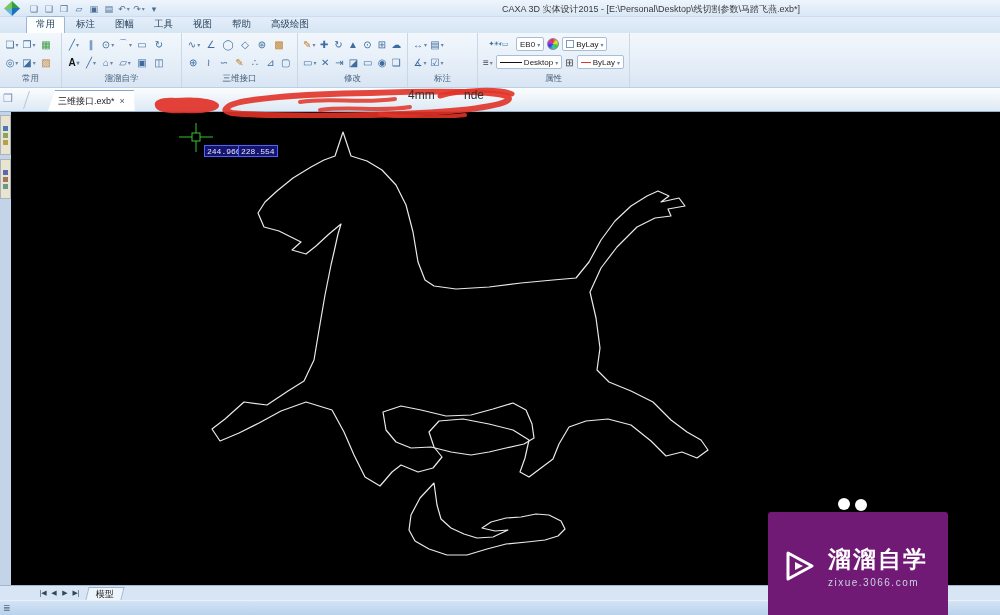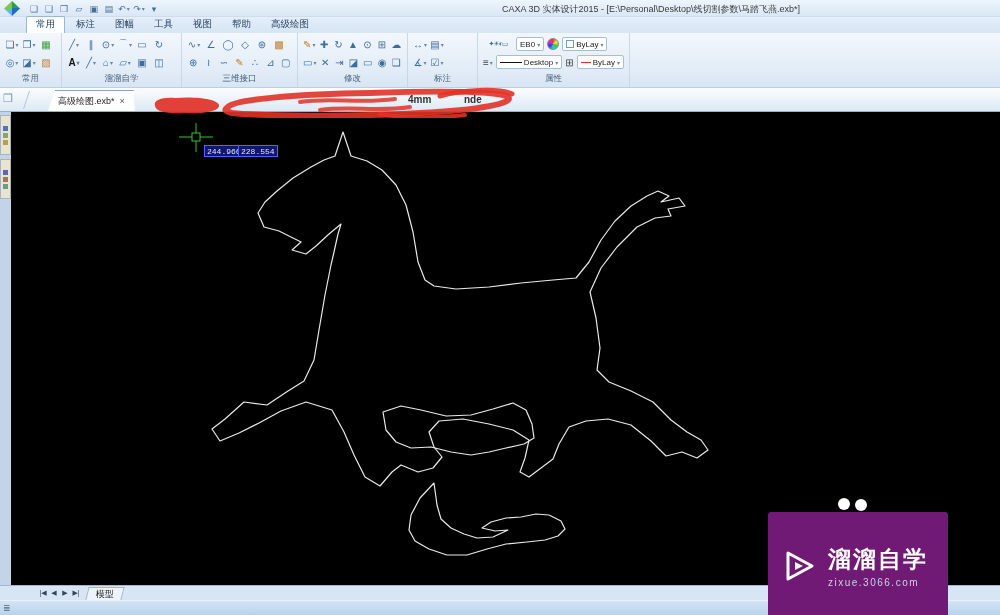--- a/index.html
+++ b/index.html
@@ -47,21 +47,21 @@
   
   .doctabs { position:absolute; left:0; top:88px; right:0; height:24px;
     background:linear-gradient(#fbfdfe,#dde9f4); border-bottom:1px solid #96b1cc; }
   .docicon { position:absolute; left:3px; top:4px; font-size:11px; color:#7a93b8; cursor:pointer; }
   .slant { position:absolute; left:26px; top:3px; width:1px; height:18px; background:#b3c6da; transform:skewX(-18deg); }
   .dtab { position:absolute; left:48px; top:2px; height:21px; display:flex; align-items:center; gap:5px;
     background:#fff; padding:0 10px; font-size:9px; color:#222; cursor:pointer;
     clip-path:polygon(7px 0, calc(100% - 1px) 0, 100% 100%, 0 100%);
     border-top:1px solid #8aa6c4; }
   .dtab .close { font-size:9px; color:#555; cursor:pointer; }
-  .frag { position:absolute; top:6px; font-size:10px; color:#333; z-index:3;font-weight:bold; }
+  .frag { position:absolute; top:0; font-size:12px; color:#333; z-index:3; }
   .redsvg { position:absolute; left:0; top:-4px; width:560px; height:34px; z-index:2; pointer-events:none; }
 
   
   .main { position:absolute; left:0; top:112px; width:1000px; height:473px; }
   .leftstrip { position:absolute; left:0; top:0; width:11px; height:473px; background:#c3d4e8; }
   .ltab { position:absolute; left:0; width:11px; height:40px; background:#e9e4cf; border:1px solid #aab4be;
     display:flex; flex-direction:column; align-items:center; justify-content:center; gap:2px; cursor:pointer; }
   .ltab i { width:5px; height:5px; display:block; }
   .canvas { position:absolute; left:11px; top:0; width:989px; height:473px; background:#000; overflow:hidden; }
   .coord { position:absolute; height:12px; line-height:11px; padding:0 2px;
@@ -238,21 +238,21 @@
       </div>
       <div class="glabel">属性</div>
     </div>
     <div style="flex:1"></div>
   </div>
 
   <div class="doctabs">
     <span class="docicon">❒</span>
     <span class="slant"></span>
     <div class="dtab">
-      <span>高级绘图.exb*</span>
+      <span>三维接口.exb*</span>
       <span class="close">×</span>
     </div>
     <span class="frag" style="left:408px">4mm</span>
     <span class="frag" style="left:464px">nde</span>
     <svg class="redsvg" viewBox="0 0 560 34">
       <path d="M155,22 C153,16 162,13 175,14 C195,12 218,15 219,21 C220,27 205,30 185,29 C168,30 156,28 155,22 Z" fill="#e13227" opacity="0.92"></path>
       <path d="M228,23 C235,15 300,10 370,9 C430,7 495,6 508,13 C515,19 480,26 420,29 C350,33 260,32 232,29 C224,27 224,26 228,23 Z" fill="none" stroke="#e13227" stroke-width="6" stroke-linecap="round" opacity="0.9"></path>
       <path d="M440,12 C460,6 500,4 512,10" fill="none" stroke="#e13227" stroke-width="5" stroke-linecap="round" opacity="0.9"></path>
       <path d="M380,30 C400,34 440,34 465,31" fill="none" stroke="#e13227" stroke-width="4" stroke-linecap="round" opacity="0.9"></path>
       <path d="M300,18 C330,13 360,20 395,15" fill="none" stroke="#e13227" stroke-width="4" stroke-linecap="round" opacity="0.85"></path>

